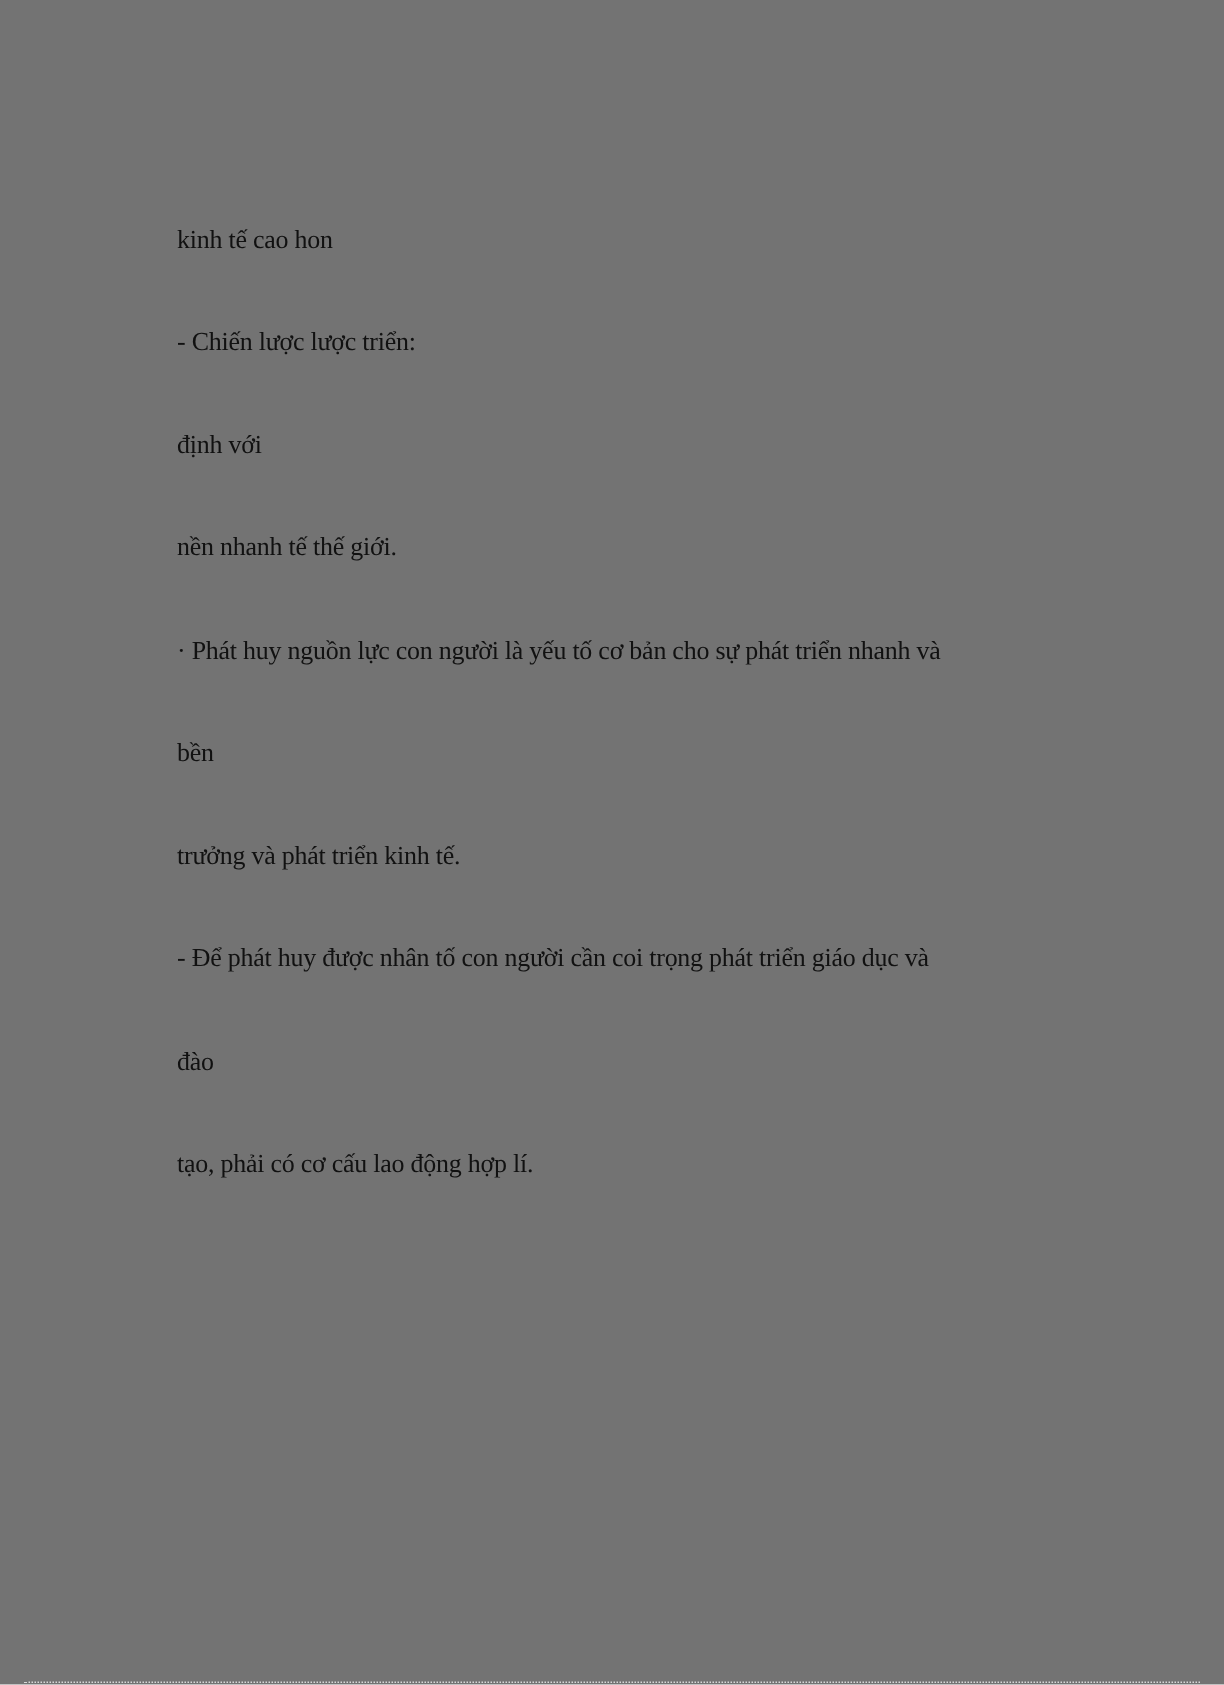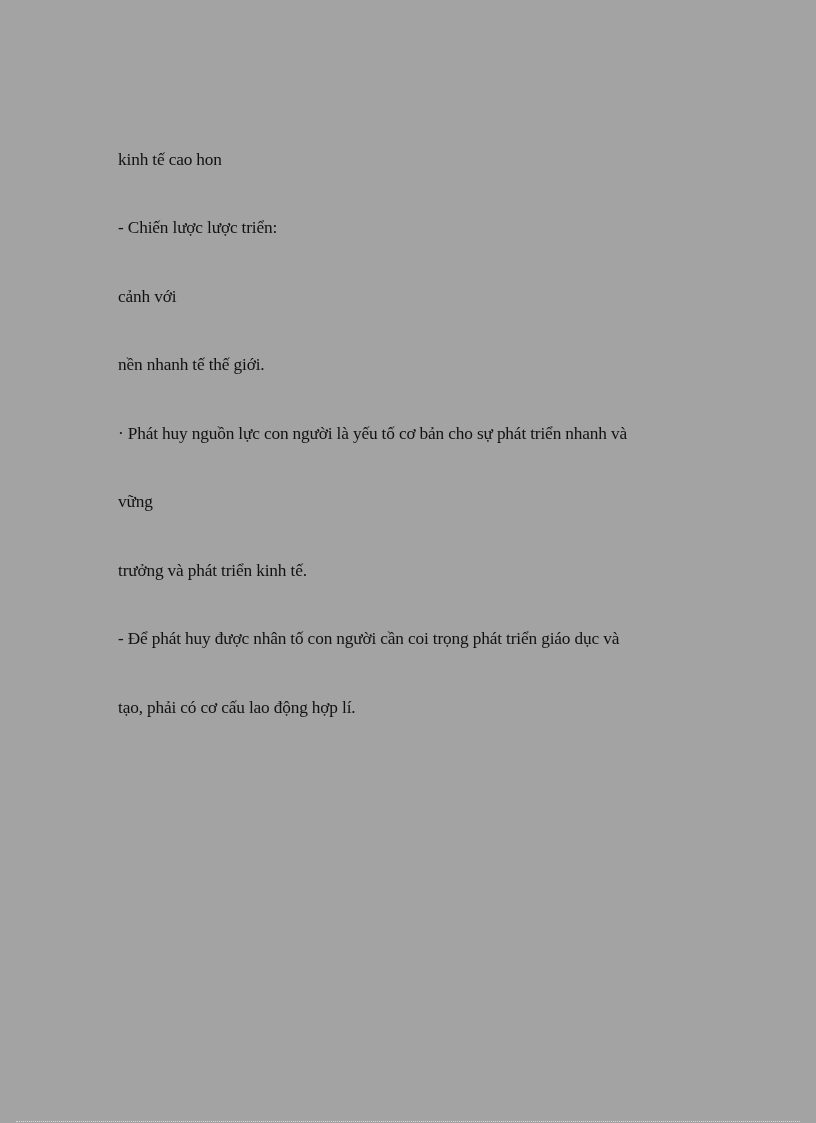--- a/index.html
+++ b/index.html
@@ -11,21 +11,21 @@
       width: 816px;
       height: 1123px;
       position: relative;
       overflow: hidden;
     }
     .page {
       position: absolute;
       left: 0; top: 0;
       width: 816px;
       height: 1123px;
-      background: #a3a3a3;
+      background: #737373;
     }
     .text-block {
       position: absolute;
       left: 118px;
       top: 103px;
       width: 620px;
       font-family: "Liberation Serif", "DejaVu Serif", serif;
       font-size: 17.3px;
       line-height: 22.85px;
       color: #111111;
@@ -45,26 +45,27 @@
       border-top: 1px dotted #d8d8d8;
     }
   </style>
 </head>
 <body>
 
 <div class="page">
   <div class="text-block">
     <span class="line">kinh tế cao hon</span>
     <span class="line">- Chiến lược lược triển:</span>
-    <span class="line">cảnh với</span>
+    <span class="line">định với</span>
     <span class="line">nền nhanh tế thế giới.</span>
     <span class="line">· Phát huy nguồn lực con người là yếu tố cơ bản cho sự phát triển nhanh và</span>
-    <span class="line">vững</span>
+    <span class="line">bền</span>
     <span class="line">trưởng và phát triển kinh tế.</span>
     <span class="line">- Để phát huy được nhân tố con người cần coi trọng phát triển giáo dục và</span>
+    <span class="line">đào</span>
     <span class="line">tạo, phải có cơ cấu lao động hợp lí.</span>
     
     
     
     
     
     
     
     
     

